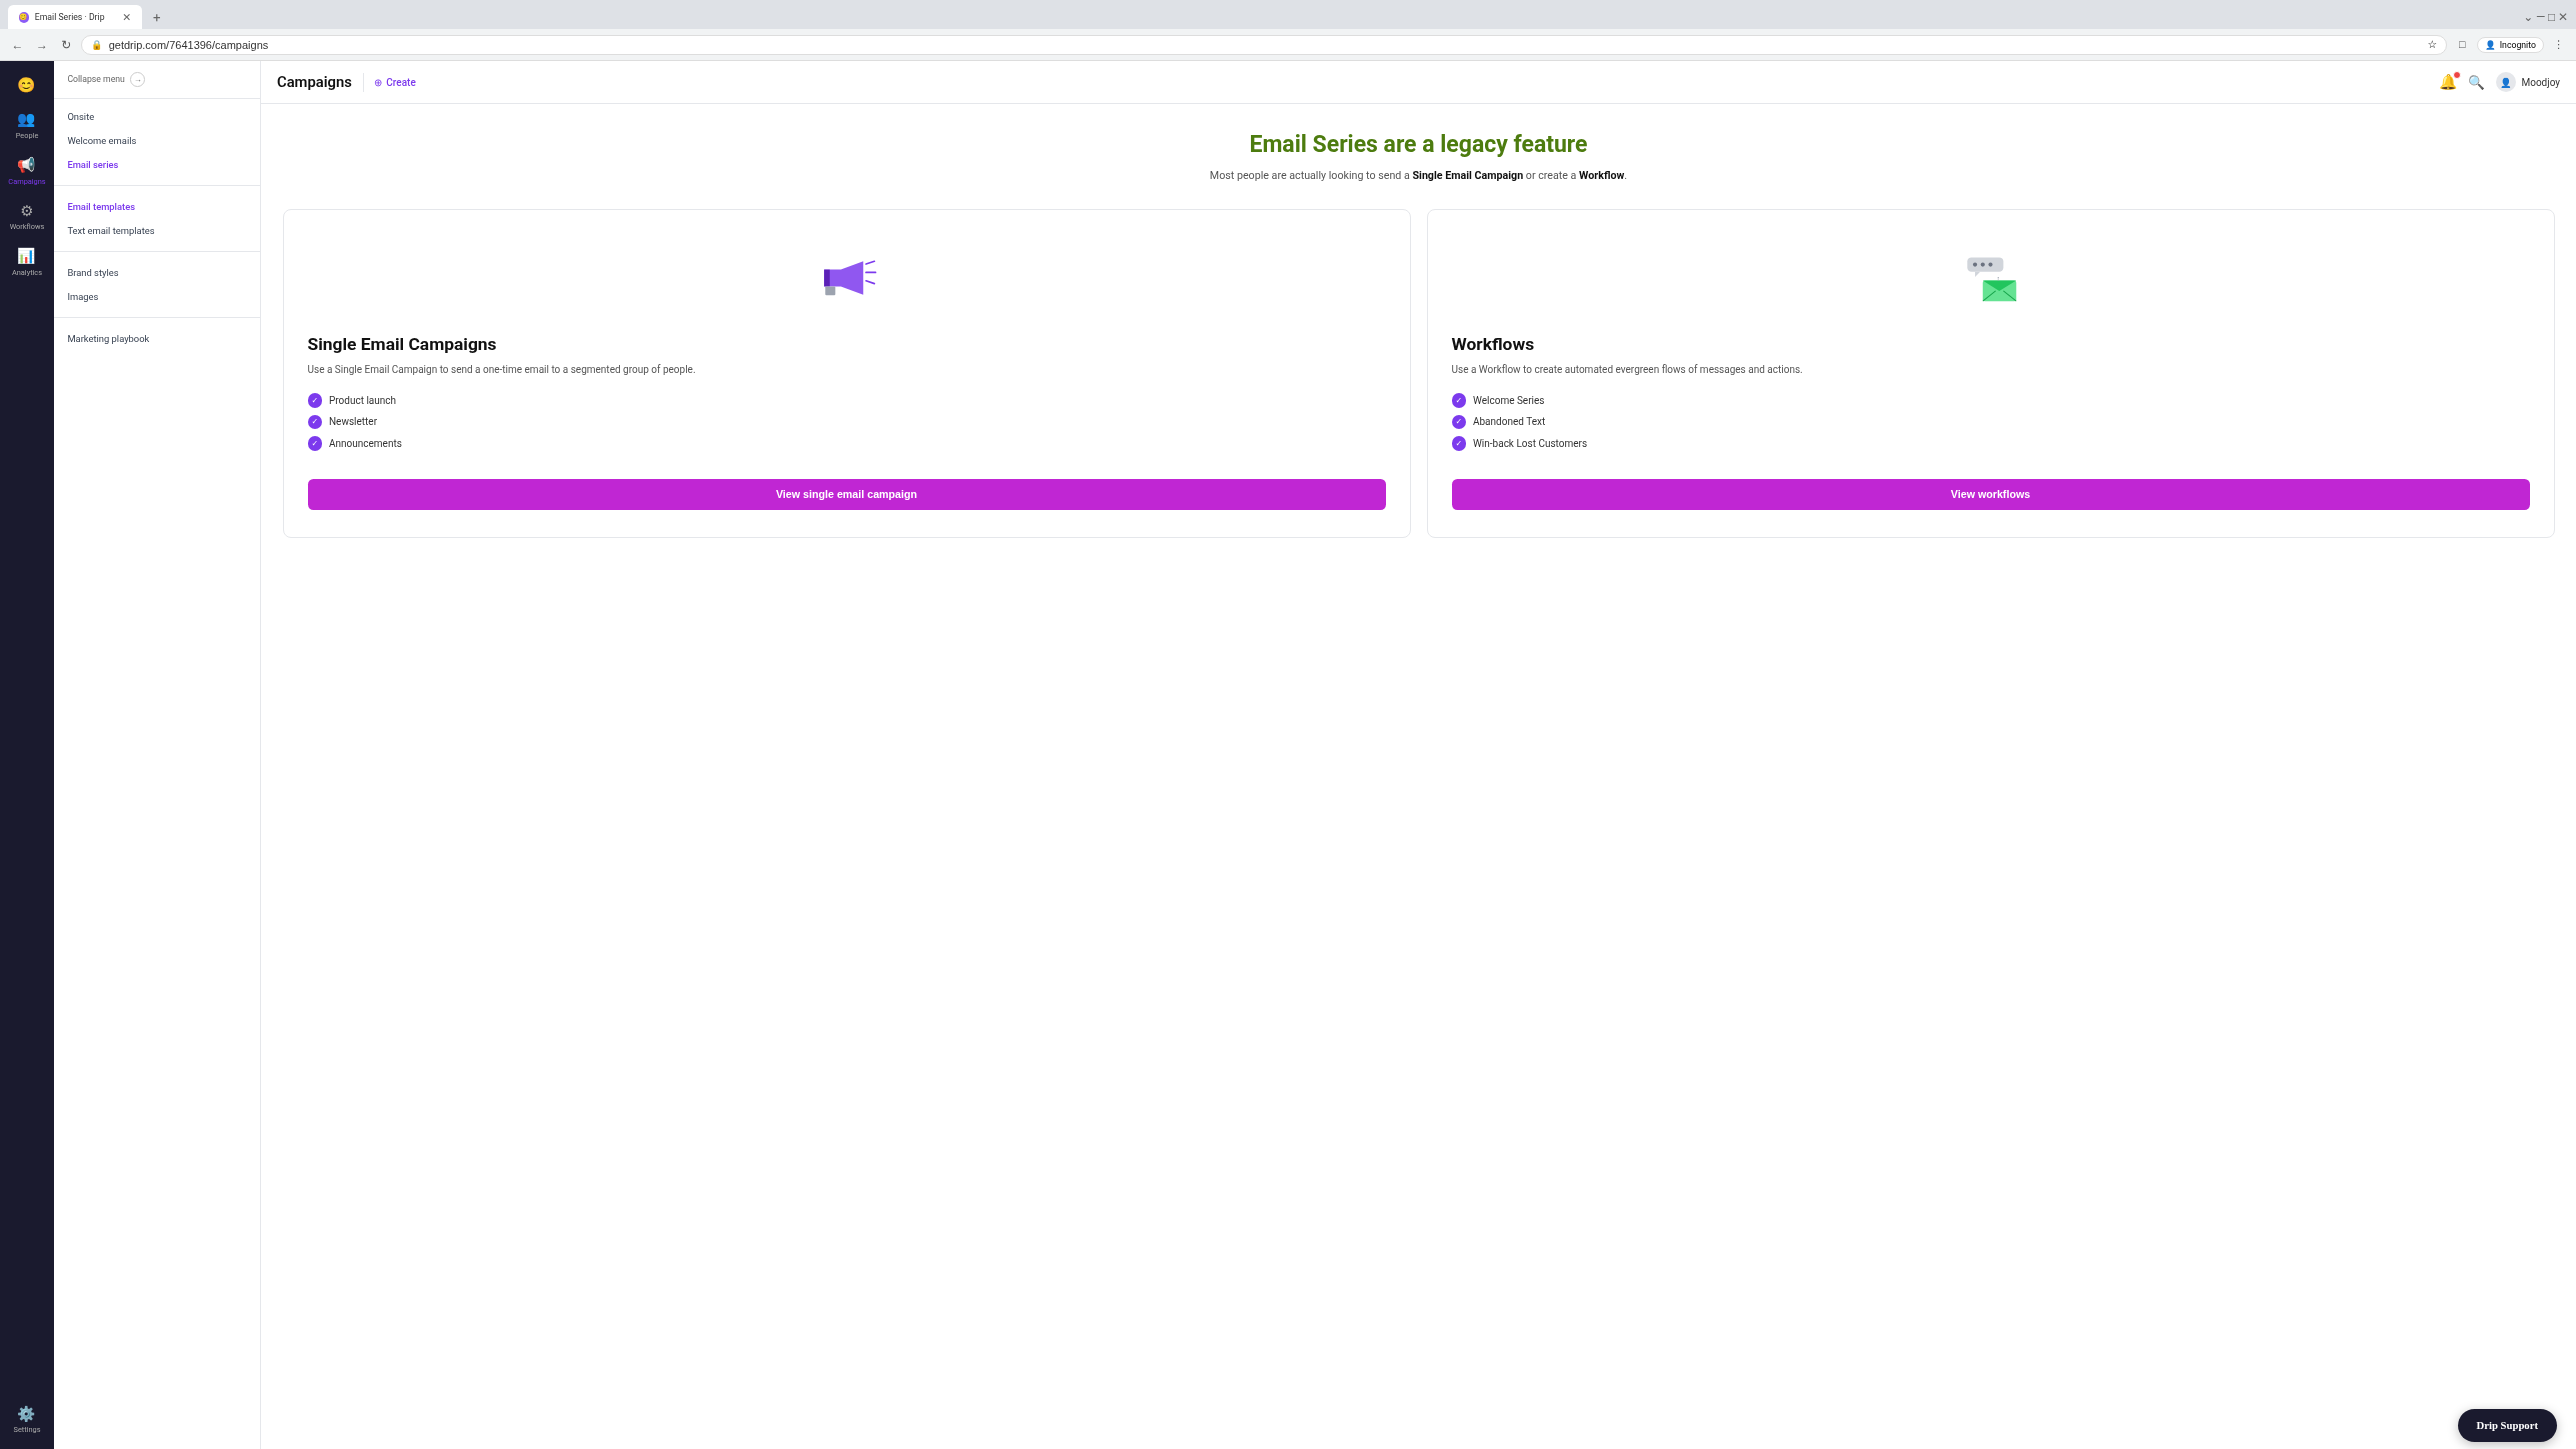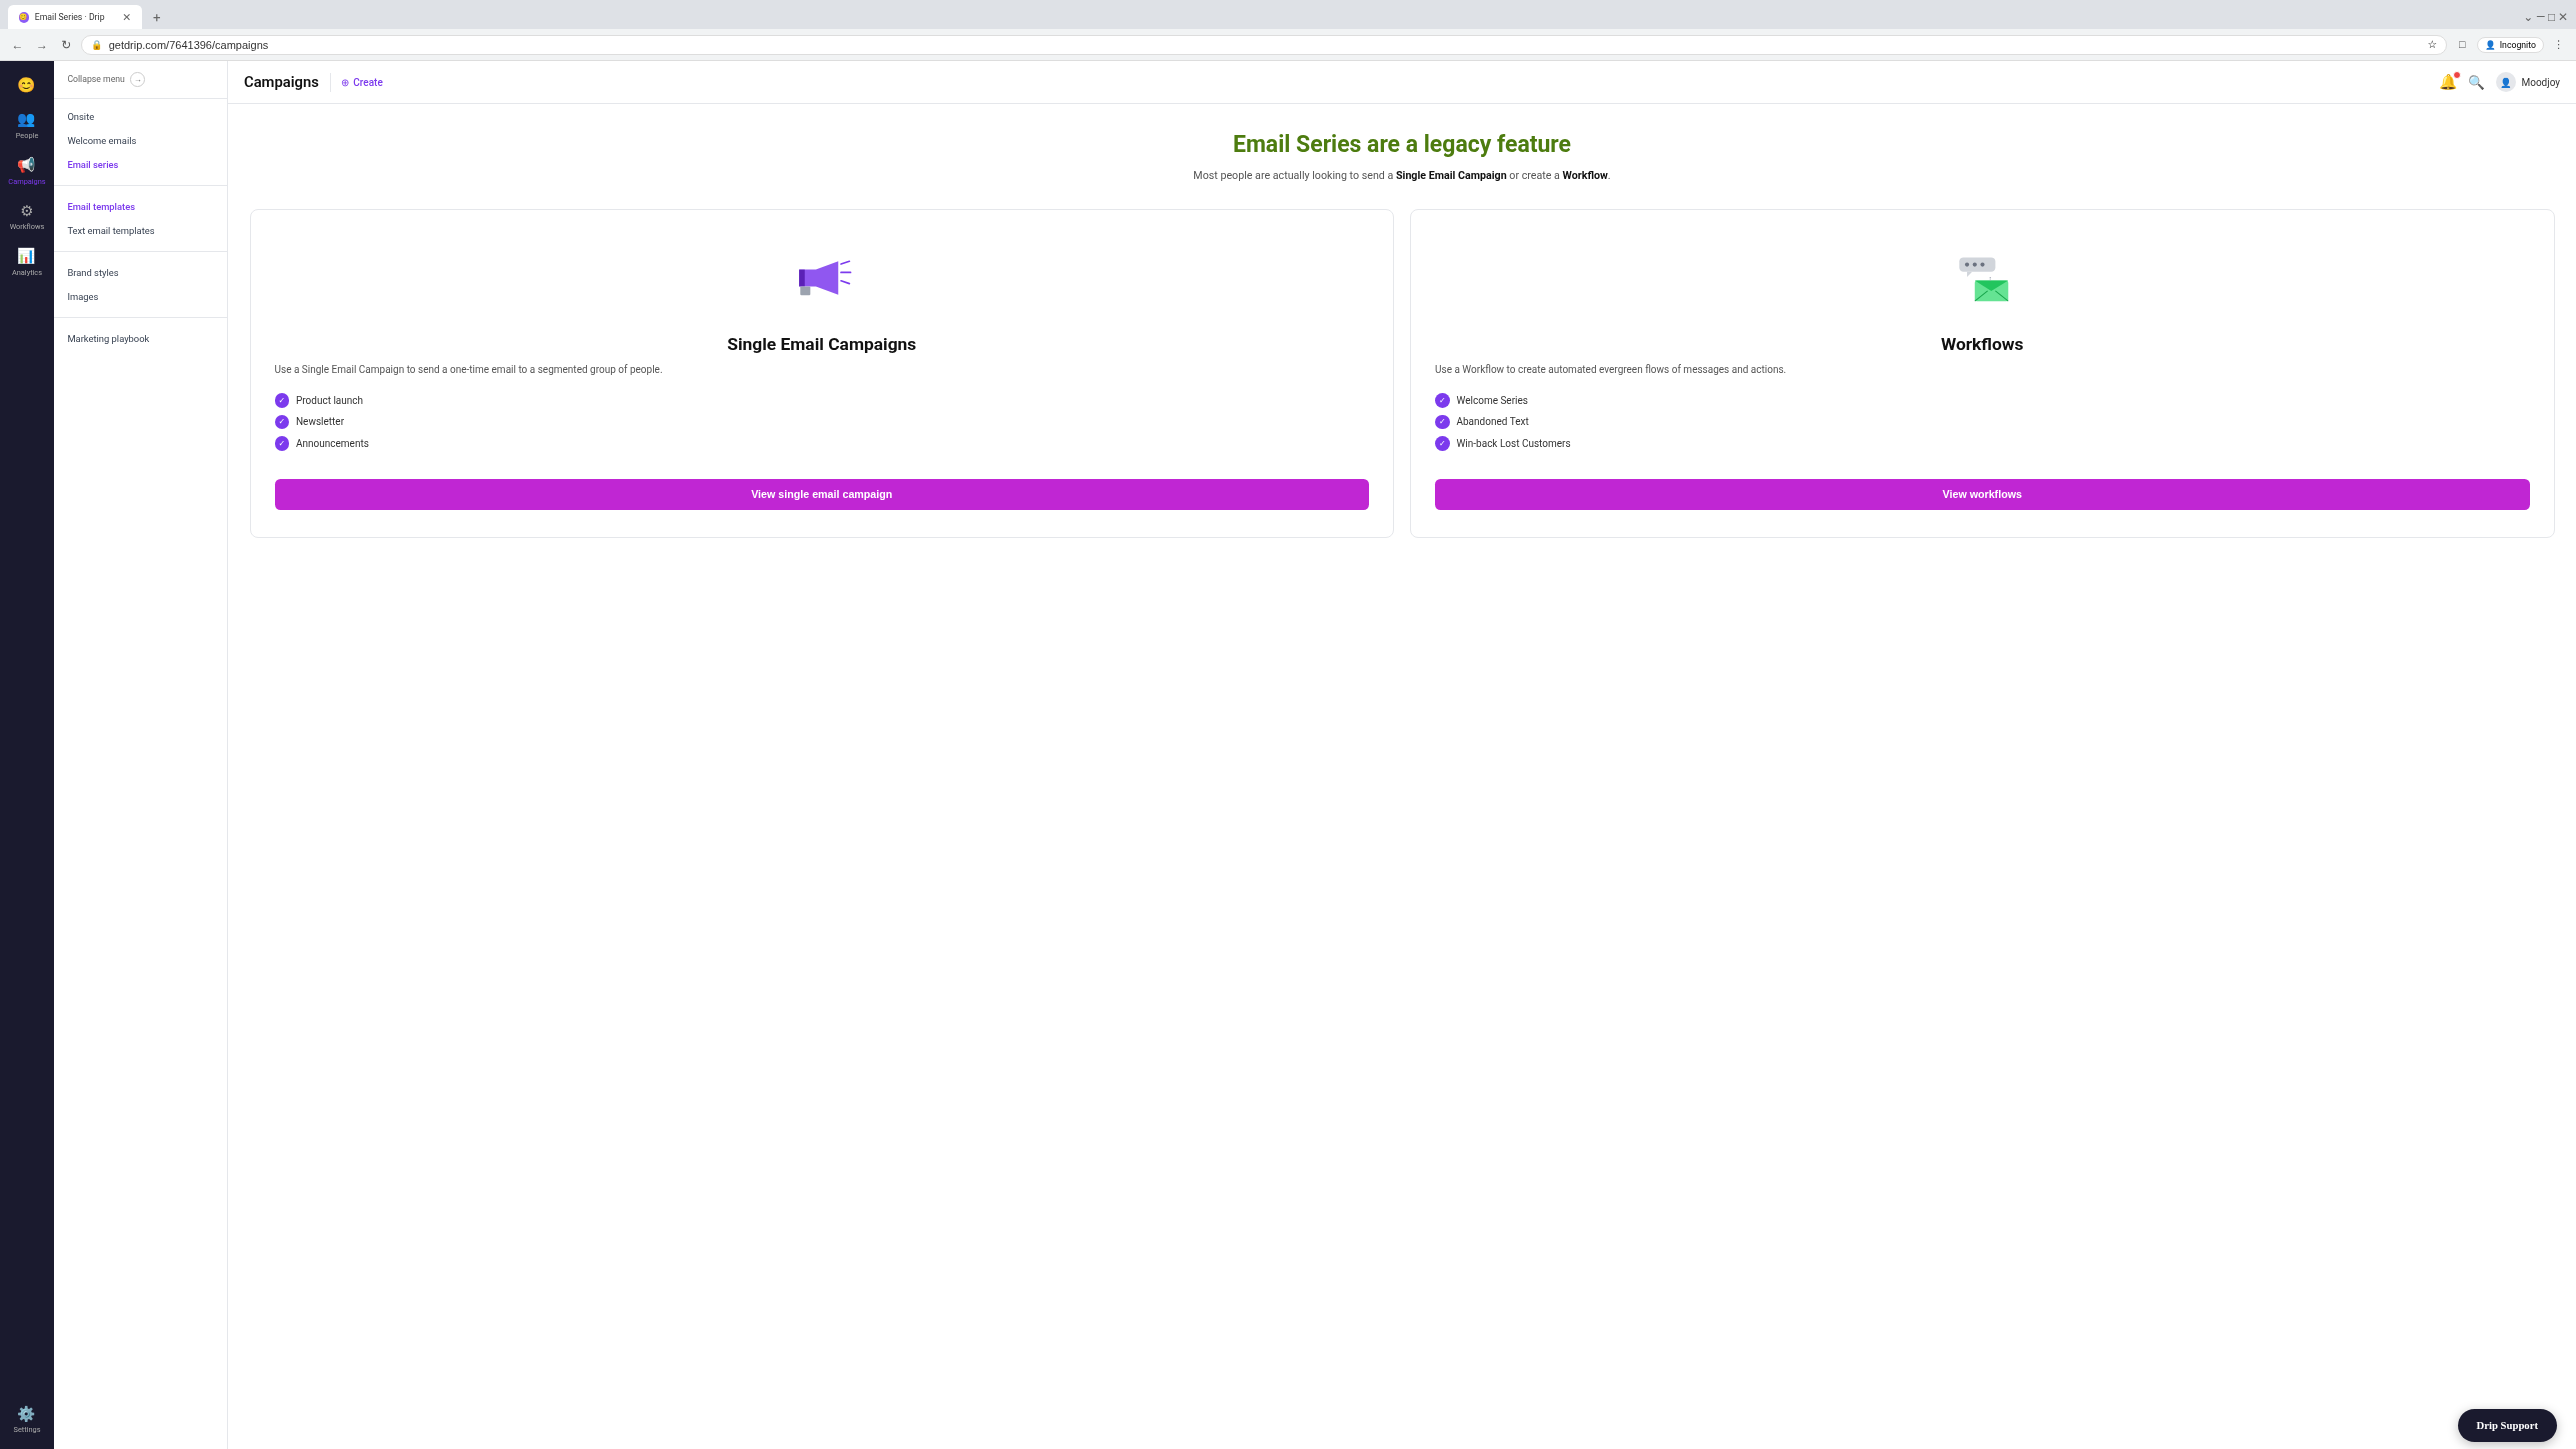--- a/index.html
+++ b/index.html
@@ -29,21 +29,21 @@
 
     
     .icon-nav { width: 54px; background: #1a1a2e; display: flex; flex-direction: column; align-items: center; padding: 8px 0; gap: 2.7px; flex-shrink: 0; }
     .icon-nav-item { display: flex; flex-direction: column; align-items: center; gap: 2.7px; padding: 6.7px 5.4px; border-radius: 5.4px; cursor: pointer; width: 46px; color: #aaa; }
     .icon-nav-item.active { color: #7c3aed; }
     .icon-nav-item .nav-icon { font-size: 14.8px; }
     .icon-nav-item .nav-label { font-size: 7.4px; text-align: center; }
     .icon-nav-spacer { flex: 1; }
 
     
-    .sidebar { width: 174px; background: #fff; border-right: 0.7px solid #e5e7eb; display: flex; flex-direction: column; flex-shrink: 0; overflow-y: auto; }
+    .sidebar { width: 207px; background: #fff; border-right: 0.7px solid #e5e7eb; display: flex; flex-direction: column; flex-shrink: 0; overflow-y: auto; }
     .sidebar-header { display: flex; align-items: center; justify-content: space-between; padding: 10.7px 13.4px; border-bottom: 0.7px solid #e5e7eb; }
     .sidebar-collapse-btn { display: flex; align-items: center; gap: 5.4px; color: #666; font-size: 8.7px; cursor: pointer; }
     .sidebar-collapse-icon { width: 14.8px; height: 14.8px; border: 0.7px solid #ccc; border-radius: 50%; display: flex; align-items: center; justify-content: center; font-size: 8px; }
     .sidebar-section { padding: 5.4px 0; }
     .sidebar-divider { border: none; border-top: 0.7px solid #e5e7eb; margin: 2.7px 0; }
     .sidebar-item { padding: 6.7px 13.4px; font-size: 9.4px; color: #374151; cursor: pointer; }
     .sidebar-item.active { color: #7c3aed; font-weight: 500; }
 
     
     .main-content { flex: 1; display: flex; flex-direction: column; overflow: hidden; }
@@ -62,21 +62,21 @@
     .page-body { flex: 1; overflow-y: auto; padding: 27px 21.5px; }
     .page-hero { text-align: center; margin-bottom: 27px; }
     .page-hero h1 { font-size: 23px; font-weight: 700; color: #4d7c0f; margin-bottom: 10.7px; text-align: center; }
     .page-hero p { font-size: 10.7px; color: #555; }
     .page-hero p strong { font-weight: 700; color: #111; }
 
     
     .cards-grid { display: grid; grid-template-columns: 1fr 1fr; gap: 16px; }
     .card { border: 0.7px solid #e5e7eb; border-radius: 8px; padding: 27px 24px; display: flex; flex-direction: column; overflow: hidden; }
     .card-illustration { height: 81px; display: flex; align-items: center; justify-content: center; margin-bottom: 16px; }
-    .card h2 { font-size: 17.4px; font-weight: 700; color: #111; margin-bottom: 8px; text-align: center; }
+    .card h2 { font-size: 17.4px; font-weight: 700; color: #111; margin-bottom: 8px; }
     .card p { font-size: 10px; color: #555; margin-bottom: 16px; line-height: 1.5; }
     .card-list { list-style: none; margin-bottom: 21.5px; }
     .card-list li { display: flex; align-items: center; gap: 6.7px; font-size: 10px; color: #333; margin-bottom: 6.7px; }
     .card-list li .check { width: 14.8px; height: 14.8px; border-radius: 50%; background: #7c3aed; display: flex; align-items: center; justify-content: center; color: white; font-size: 8px; flex-shrink: 0; }
     .card-btn { display: inline-flex; align-items: center; justify-content: center; background: #c026d3; color: white; font-size: 10.7px; font-weight: 600; padding: 9.4px 19px; border-radius: 5.4px; cursor: pointer; border: none; text-decoration: none; }
 
     
     .drip-support-btn { position: fixed; bottom: 7px; right: 19px; background: #1a1a2e; color: #fff; font-size: 10.7px; font-weight: 600; padding: 10.7px 19px; border-radius: 34px; cursor: pointer; box-shadow: 0 2.7px 10.7px rgba(0,0,0,0.25); border: none; z-index: 1000; font-family: Liberation Serif, serif; }
 
     

